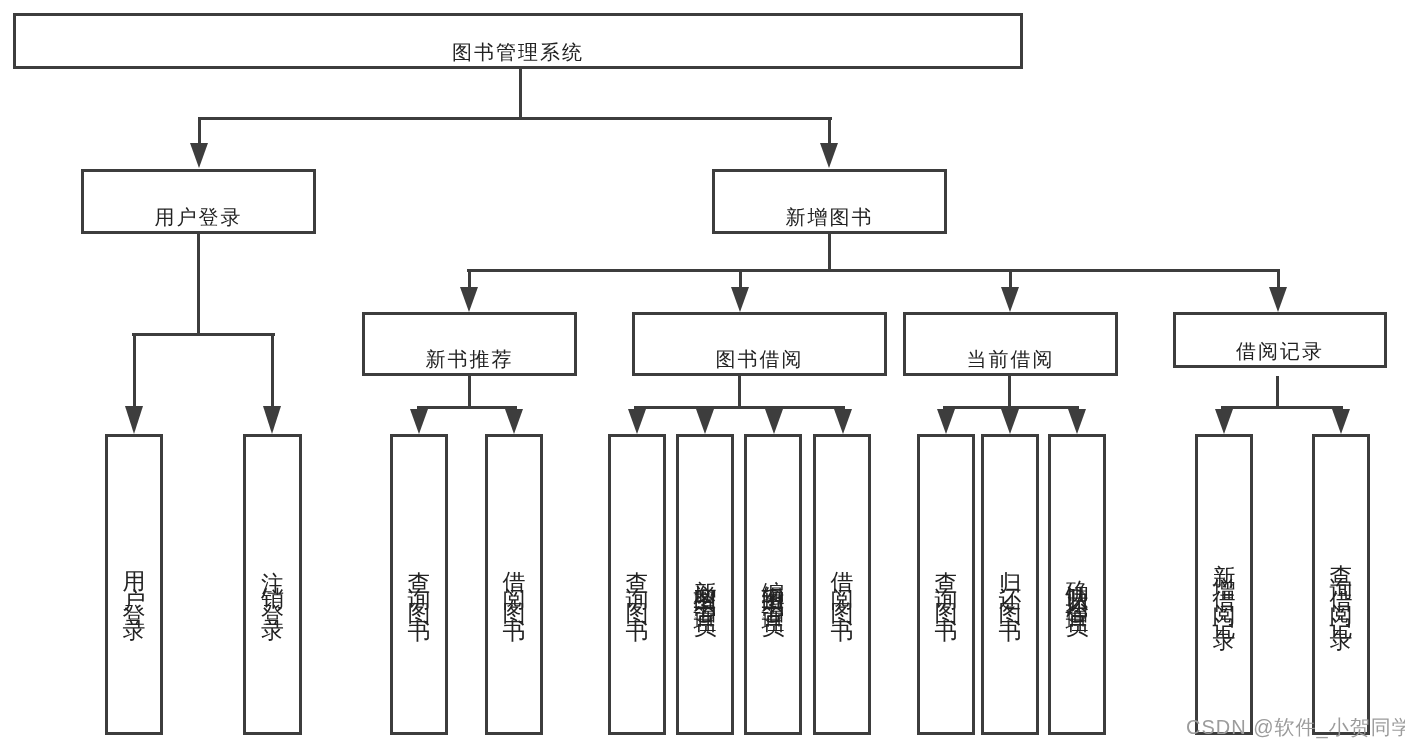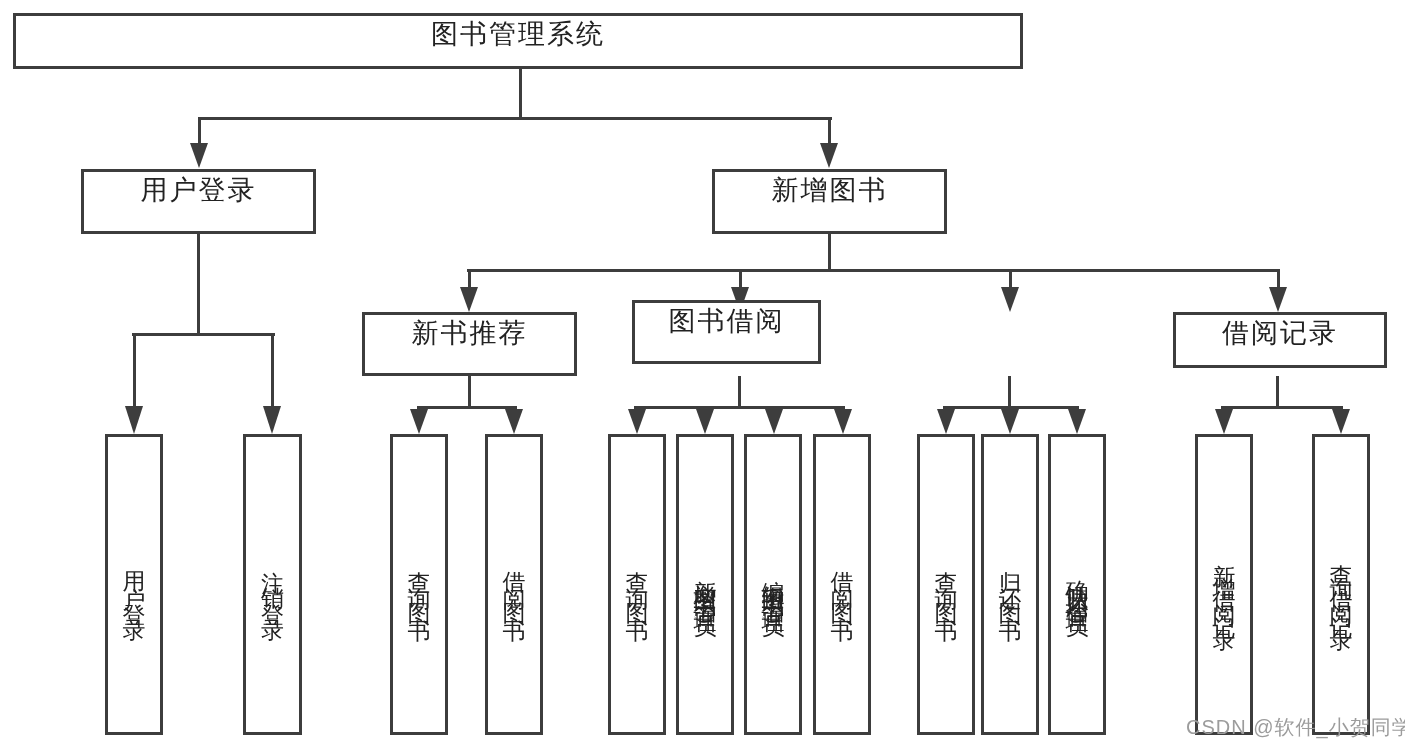--- a/index.html
+++ b/index.html
@@ -9,22 +9,22 @@
     --background:#ffffff;
   }
   html,body{margin:0;padding:0;background:var(--background);}
   body{font-family:"Liberation Sans","DejaVu Sans",sans-serif;}
   #diagram{position:relative;width:1405px;height:747px;background:var(--background);overflow:hidden;}
 
   
   .box{
     position:absolute;box-sizing:border-box;background:#fff;
     border:3px solid var(--line);
-    display:flex;align-items:flex-start;justify-content:center;
-    font-size:27px;color:var(--text);letter-spacing:2px;white-space:nowrap;
+    display:flex;align-items:flex-end;justify-content:center;
+    font-size:20px;color:var(--text);letter-spacing:2px;white-space:nowrap;
   }
   .leaf{
     position:absolute;box-sizing:border-box;background:#fff;
     border:3px solid var(--line);
     display:flex;align-items:center;justify-content:center;
   }
   .v-label{
     writing-mode:vertical-rl;text-orientation:mixed;
     font-size:23px;line-height:1;color:var(--text);white-space:nowrap;
   }
@@ -155,22 +155,25 @@
   <div class="box" style="left:81px;top:169px;width:235px;height:65px">
     <span>用户登录</span>
   </div>
   <div class="box" style="left:712px;top:169px;width:235px;height:65px">
     <span>新增图书</span>
   </div>
 
   <div class="box" style="left:362px;top:312px;width:215px;height:64px">
     <span>新书推荐</span>
   </div>
-  <div class="box" style="left:632px;top:300px;width:189px;height:64px">
+  <div class="box" style="left:632px;top:312px;width:255px;height:64px">
     <span>图书借阅</span>
+  </div>
+  <div class="box" style="left:903px;top:312px;width:215px;height:64px">
+    <span>当前借阅</span>
   </div>
   <div class="box" style="left:1173px;top:312px;width:214px;height:56px">
     <span>借阅记录</span>
   </div>
 
   <div class="leaf" style="left:105px;top:434px;width:58px;height:301px">
     <span class="v-label" style="letter-spacing: 16px;">用户登录</span>
   </div>
   <div class="leaf" style="left:243px;top:434px;width:59px;height:301px">
     <span class="v-label" style="letter-spacing: 16px;">注销登录</span>

